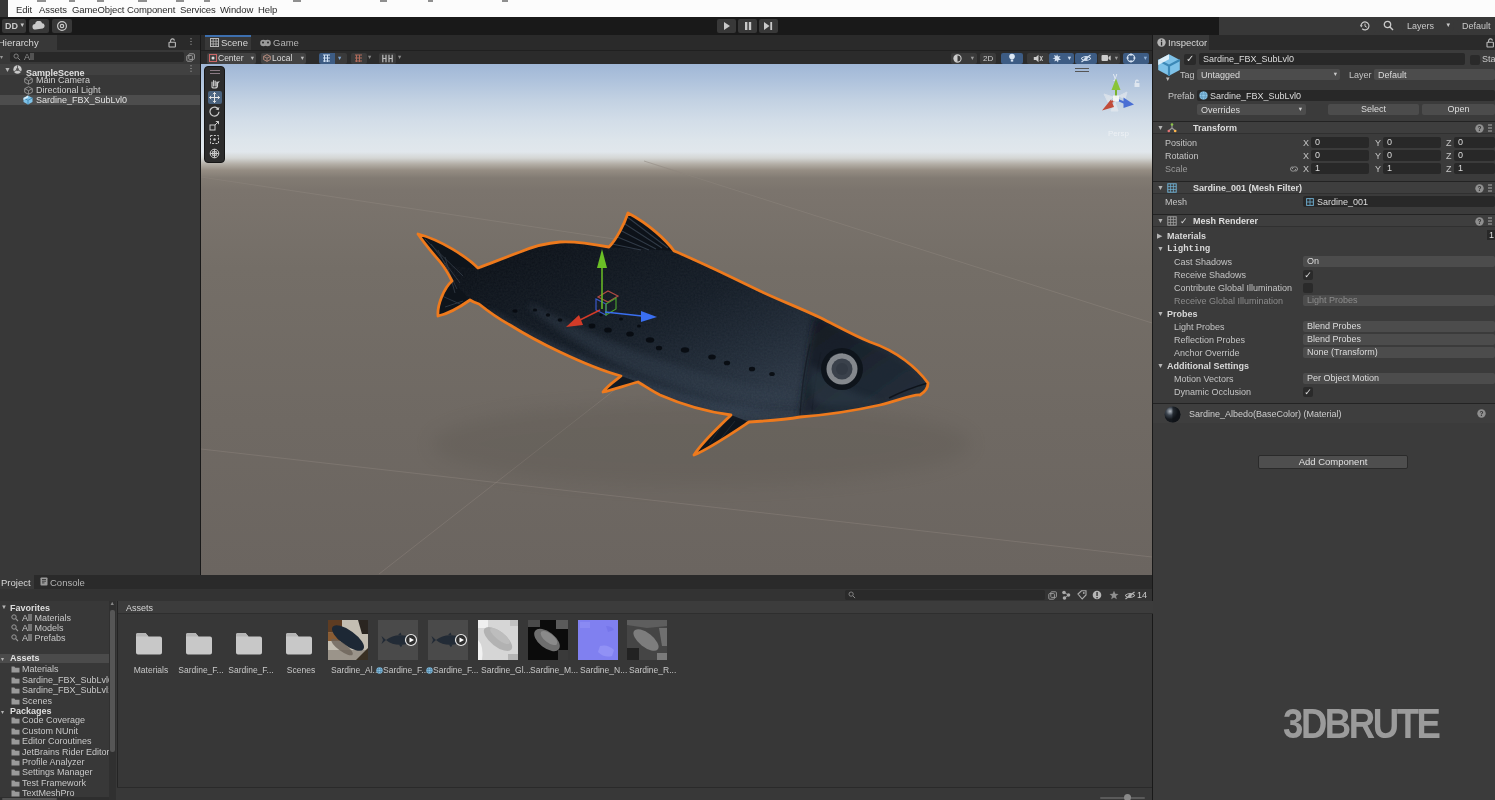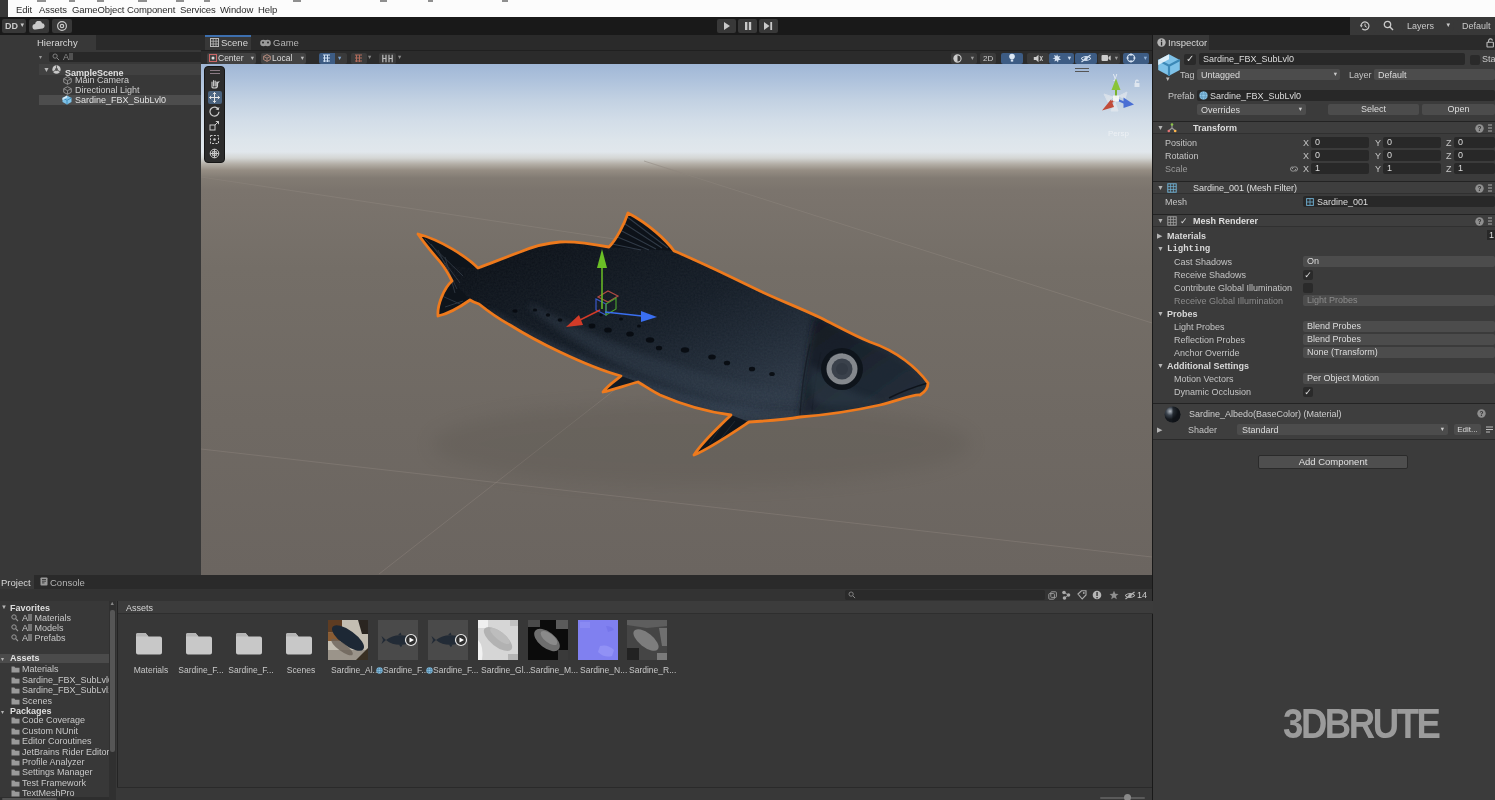--- a/index.html
+++ b/index.html
@@ -4,27 +4,27 @@
 * { margin:0; padding:0; box-sizing:border-box; }
 html,body { width:1495px; height:800px; overflow:hidden; background:#383838; }
 body { font-family:"Liberation Sans", sans-serif; -webkit-font-smoothing:antialiased; }
 #root { position:absolute; top:0; left:0; width:1495px; height:800px; }
 .abs { position:absolute; }
 
 #menubar { left:0; top:0; width:1495px; height:17px; background:#fcfcfc; color:#2b2b2b; font-size:9.5px; letter-spacing:-0.1px;margin-left:8px; }
 #menubar span { position:absolute; }
 .topdash { position:absolute; top:0; height:2px; background:#8f8f8f; }
 
-#toolbar { left:0; top:17px; width:1350px; height:18px; background:#191919; }
+#toolbar { left:0; top:17px; width:1219px; height:18px; background:#191919; }
 .tbtn { position:absolute; top:2px; height:14px; background:#383838; border-radius:2px; color:#c9c9c9; font-size:9px; }
 
 .tabbar { position:absolute; left:0; top:0; width:100%; height:15px; background:#2a2a2a; }
 .tab { position:absolute; top:0; height:15px; background:#383838; color:#d8d8d8; font-size:9.5px; line-height:15px; }
 .tab.inactive { background:transparent; color:#b4b4b4; }
-#hierarchy { left:0; top:35px; width:201px; height:540px; background:#383838; border-right:1px solid #191919;margin-left:39px; }
+#hierarchy { left:0; top:35px; width:201px; height:540px; background:#383838; border-right:1px solid #191919; }
 #scene { left:201px; top:35px; width:951px; height:540px; background:#383838;border-radius:18px; }
 #inspector { left:1152px; top:35px; width:343px; height:765px; background:#3b3b3b; border-left:1px solid #191919; }
 #project { left:0; top:575px; width:1152px; height:263px; background:#383838; }
 .row { position:absolute; font-size:9px; color:#cfcfcf; white-space:nowrap; }
 .xyz { position:absolute; font-size:9px; color:#c4c4c4; }
 .nfield { position:absolute; width:58px; height:11px; background:#282828; border-radius:2px; font-size:9px; color:#dcdcdc; padding-left:4px; line-height:11px; }
 .ilabel { position:absolute; font-size:9px; color:#c4c4c4; white-space:nowrap; }
 .ibold { position:absolute; font-size:9px; font-weight:bold; color:#d8d8d8; white-space:nowrap; }
 .dropd { position:absolute; left:150px; width:192px; height:11px; background:#4c4c4c; border-radius:2px; font-size:9px; color:#dcdcdc; padding-left:4px; line-height:11px; }
 .chk { position:absolute; left:150px; width:10px; height:10px; background:#2a2a2a; border-radius:2px; font-size:9px; color:#ddd; line-height:10px; text-align:center; }
@@ -606,21 +606,21 @@
     <span class="xyz" style="left:293px;top:29px;">Z</span>
         <div class="nfield" style="left:301px;top:28px;width:41px;">1</div>
   </div>
 
   <div class="abs" style="left:0;top:146px;width:342px;height:13px;background:#3e3e3e;border-top:1px solid #232323;border-bottom:1px solid #303030;">
     <span style="position:absolute;left:4px;top:2px;font-size:7px;color:#b5b5b5;">▼</span>
     <svg width="10" height="10" style="position:absolute;left:14px;top:1px" viewBox="0 0 10 10">
           <rect x="0.8" y="0.8" width="8.4" height="8.4" fill="none" stroke="#6faed0" stroke-width="1"></rect>
           <path d="M0.8 3.6 H9.2 M0.8 6.4 H9.2 M3.6 0.8 V9.2 M6.4 0.8 V9.2" stroke="#6faed0" stroke-width="0.8"></path>
         </svg>
-    <span style="position:absolute;left:40px;top:1px;font-size:9px;font-weight:normal;color:#dedede;">Sardine_001 (Mesh Filter)</span>
+    <span style="position:absolute;left:40px;top:1px;font-size:9px;font-weight:bold;color:#dedede;">Sardine_001 (Mesh Filter)</span>
     <svg width="9" height="9" style="position:absolute;left:322px;top:2px" viewBox="0 0 9 9">
           <use href="#qico"></use>
         </svg>
     <svg width="6" height="10" style="position:absolute;left:334px;top:1px" viewBox="0 0 6 10">
           <path d="M1 2 H5 M1 5 H5 M1 8 H5" stroke="#aaa" stroke-width="1"></path>
         </svg>
   </div>
   <div class="abs" style="left:0;top:159px;width:342px;height:14px;">
     <span style="position:absolute;left:12px;top:3px;font-size:9px;color:#c4c4c4;">Mesh</span>
     <div class="abs" style="left:150px;top:2px;width:192px;height:11px;background:#282828;border-radius:2px;">
@@ -686,32 +686,20 @@
               </radialGradient>
             </defs>
         <circle cx="8.5" cy="8.5" r="8" fill="url(#matg)"></circle>
             <path d="M8.5 0.5 a8 8 0 0 1 0 16 z" fill="#0d1114" opacity="0.55"></path>
       </svg>
       <span class="ilabel" style="left:36px;top:5px;color:#cdcdcd;">Sardine_Albedo(BaseColor) (Material)</span>
       <svg width="9" height="9" style="position:absolute;left:324px;top:5px" viewBox="0 0 9 9">
             <use href="#qico"></use>
           </svg>
     </div>
-    <div class="abs" style="left:0;top:196px;width:342px;height:17px;background:#3e3e3e;border-bottom:1px solid #2a2a2a;">
-      <span class="fold" style="left:4px;top:3px;">▶</span>
-      <span class="ilabel" style="left:35px;top:2px;">Shader</span>
-      <div class="abs" style="left:84px;top:1px;width:211px;height:11px;background:#4c4c4c;border-radius:2px;">
-            <span style="position:absolute;left:5px;top:0.5px;font-size:9px;color:#dcdcdc;">Standard</span>
-            <span style="position:absolute;right:4px;top:1px;font-size:6.5px;color:#ccc;">▾</span>
-          </div>
-      <div class="abs" style="left:301px;top:1px;width:27px;height:11px;background:#4c4c4c;border-radius:2px;text-align:center;font-size:8px;color:#dcdcdc;line-height:11px;white-space:nowrap;">Edit...</div>
-      <svg width="9" height="9" style="position:absolute;left:332px;top:2px" viewBox="0 0 9 9">
-            <path d="M1 2 H8 M1 4.5 H8 M1 7 H5" stroke="#bbb" stroke-width="1"></path>
-          </svg>
-    </div>
   </div>
 
   <div class="abs" style="left:105px;top:420px;width:150px;height:14px;background:#4e4e4e;border:1px solid #2a2a2a;border-radius:2px;text-align:center;font-size:9.5px;color:#e0e0e0;line-height:12px;">Add Component</div>
 
   <div class="abs" style="left:130px;top:664.5px;width:240px;height:48px;font-size:42px;font-weight:bold;color:#9b9b9b;letter-spacing:-2.8px;transform:scaleX(0.87);transform-origin:0 0;">3DBRUTE</div>
 </div>
 
 <div id="project" class="abs">
   <div class="tabbar" style="height:14px;">
     <div class="tab" style="left:-8px;width:42px;height:14px;"><span style="margin-left:9px;">Project</span></div>

